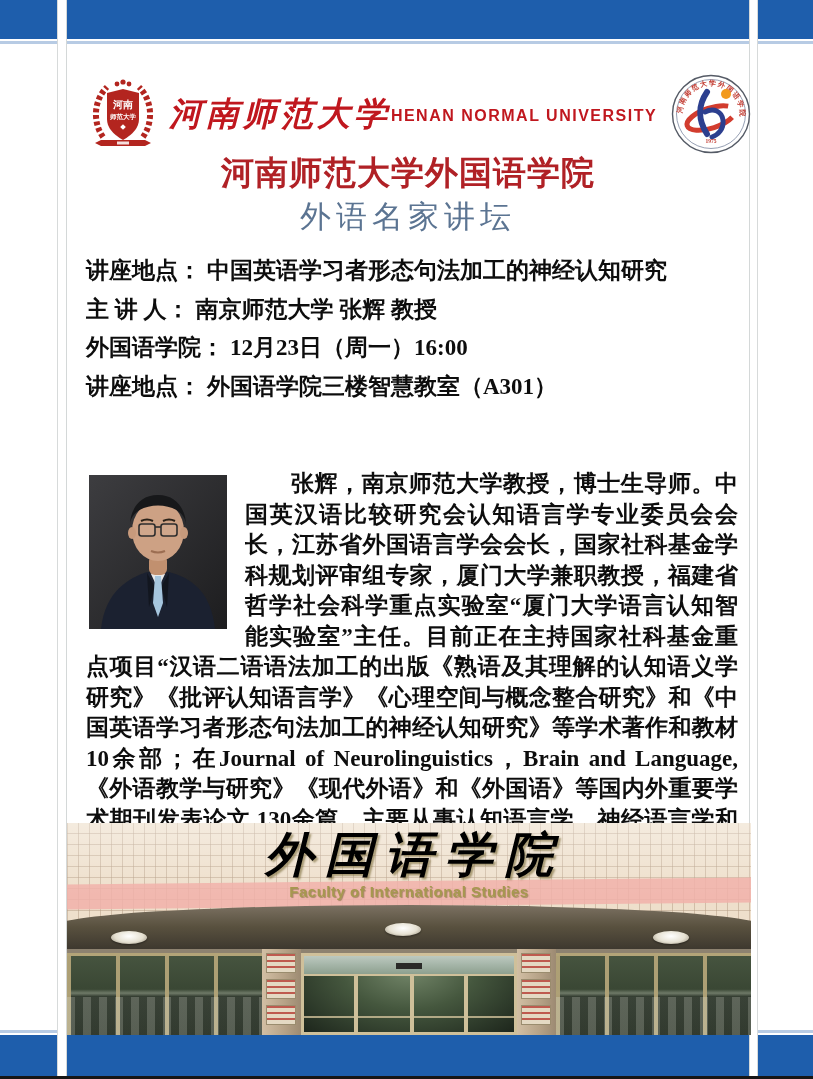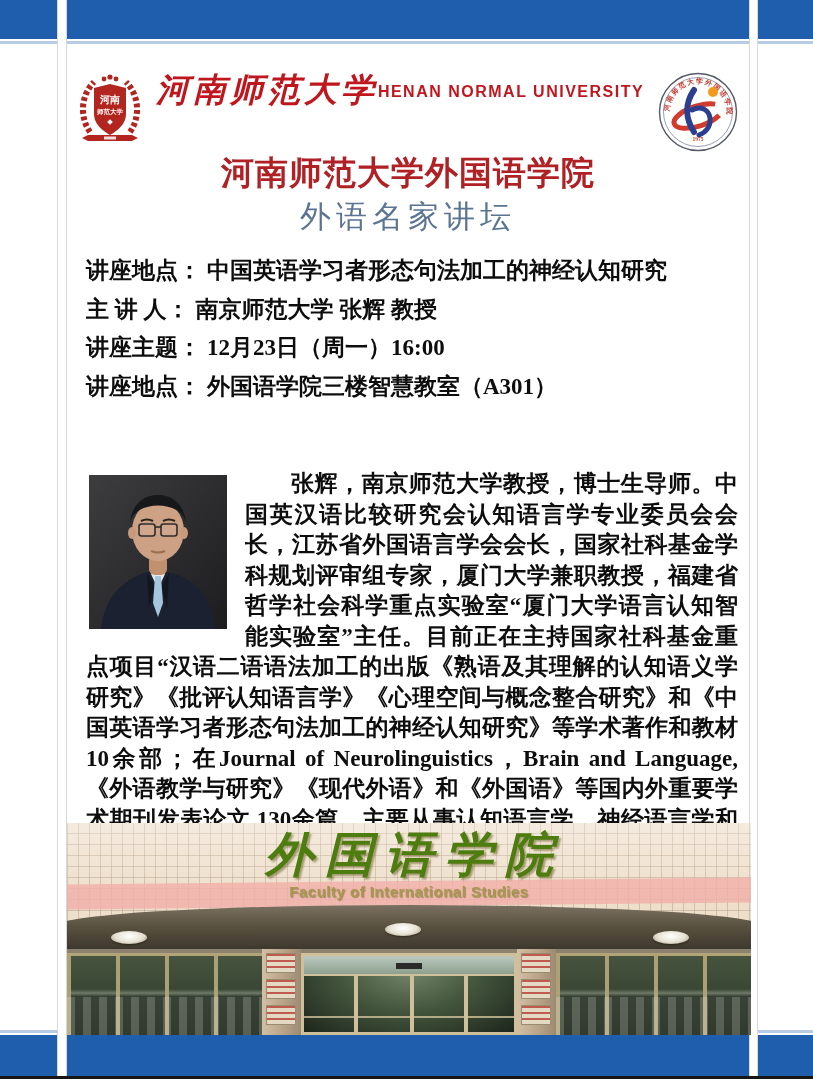--- a/index.html
+++ b/index.html
@@ -12,22 +12,22 @@
   .rail-right{left:757px;width:56px;border-left:1px solid #d7dada;}
   .main-area{position:absolute;left:66px;top:0;width:684px;height:1079px;background:#ffffff;
              border-left:1px solid #d4d8d8;border-right:1px solid #d4d8d8;box-sizing:border-box;}
   .blue-top{position:absolute;top:0;left:0;right:0;height:39px;background:#1e5eac;}
   .accent-line-top{position:absolute;top:41px;left:0;right:0;height:3px;background:#b7cbe4;}
   .accent-line-bottom{position:absolute;top:1030px;left:0;right:0;height:3px;background:#b7cbe4;}
   .blue-bottom{position:absolute;top:1035px;left:0;right:0;height:44px;background:#1e5eac;}
   .black-strip{position:absolute;left:0;bottom:0;width:813px;height:3px;background:#161616;z-index:50;}
 
   
-  .logo-row{position:absolute;top:72px;left:0;width:100%;height:84px;display:flex;
-            align-items:flex-start;justify-content:center;gap:14px;}
+  .logo-row{position:absolute;top:72px;left:13px;width:100%;height:84px;display:flex;
+            align-items:center;justify-content:center;gap:14px;}
   .uni-names{display:flex;flex-direction:row;align-items:center;}
   .uni-zh{font-size:33px;font-weight:bold;font-style:italic;color:#c0171e;letter-spacing:4px;
           font-family:"DejaVu Serif","Liberation Serif",serif;line-height:36px;}
   .uni-en{font-size:16px;font-weight:bold;color:#c0171e;letter-spacing:1.5px;
           font-family:"Liberation Sans","DejaVu Sans",sans-serif;line-height:20px;margin-top:3px;}
   .college-title{position:absolute;top:152px;left:0;width:100%;text-align:center;
                  font-size:33px;font-weight:bold;color:#b02126;letter-spacing:1px;line-height:42px;}
   .forum-title{position:absolute;top:197px;left:0;width:100%;text-align:center;
                font-size:31px;font-weight:normal;color:#5b7492;letter-spacing:5px;line-height:40px;}
 
@@ -45,21 +45,21 @@
   
   .building{position:absolute;top:823px;left:0;width:684px;height:212px;overflow:hidden;}
   .tiles{position:absolute;top:0;left:0;width:100%;height:132px;background-color:#eedfcb;
     background-image:
       linear-gradient(180deg,rgba(255,255,255,.38),rgba(255,255,255,0) 55%),
       repeating-linear-gradient(0deg,rgba(180,156,132,.5) 0 1px,transparent 1px 11px),
       repeating-linear-gradient(90deg,rgba(180,156,132,.5) 0 1px,transparent 1px 11px);}
   .pink-stripe{position:absolute;top:58px;left:-6px;width:696px;height:25px;background:#f1b2aa;
                opacity:.85;transform:rotate(-.6deg);}
   .sign-zh{position:absolute;top:2px;left:0;width:100%;text-align:center;
-           font-size:48px;font-weight:bold;font-style:italic;color:#4d7c0f;
+           font-size:48px;font-weight:bold;font-style:italic;color:#000000;
            letter-spacing:12px;padding-left:12px;box-sizing:border-box;
            text-shadow:2px 2px 2px rgba(110,95,40,.55);line-height:58px;
            font-family:"DejaVu Serif","Liberation Serif",serif;}
   .sign-en{position:absolute;top:60px;left:0;width:100%;text-align:center;
            font-size:15px;font-weight:bold;color:#a6984f;letter-spacing:.5px;
            text-shadow:1px 1px 1px rgba(95,85,30,.5);
            font-family:"Liberation Sans","DejaVu Sans",sans-serif;}
   .soffit{position:absolute;top:82px;left:-14px;width:712px;height:48px;
           background:linear-gradient(180deg,#7b7162 0%,#59513f 45%,#39342c 100%);
           border-radius:360px 360px 0 0 / 22px 22px 0 0;}
@@ -170,21 +170,21 @@
     <div class="forum-title">外语名家讲坛</div>
 
     <div class="details">
       <div class="detail-row">
         <span class="detail-label">讲座地点：</span><span class="detail-value">中国英语学习者形态句法加工的神经认知研究</span>
       </div>
       <div class="detail-row">
         <span class="detail-label">主 讲 人：</span><span class="detail-value">南京师范大学 张辉 教授</span>
       </div>
       <div class="detail-row">
-        <span class="detail-label">讲座主题：</span><span class="detail-value">12月23日（周一）16:00</span>
+        <span class="detail-label">外国语学院：</span><span class="detail-value">12月23日（周一）16:00</span>
       </div>
       <div class="detail-row">
         <span class="detail-label">讲座地点：</span><span class="detail-value">外国语学院三楼智慧教室（A301）</span>
       </div>
     </div>
 
     <div class="bio">
       <svg class="speaker-photo" viewBox="0 0 138 154">
         <defs>
           <linearGradient id="bgG" x1="0" y1="0" x2="1" y2="1">

